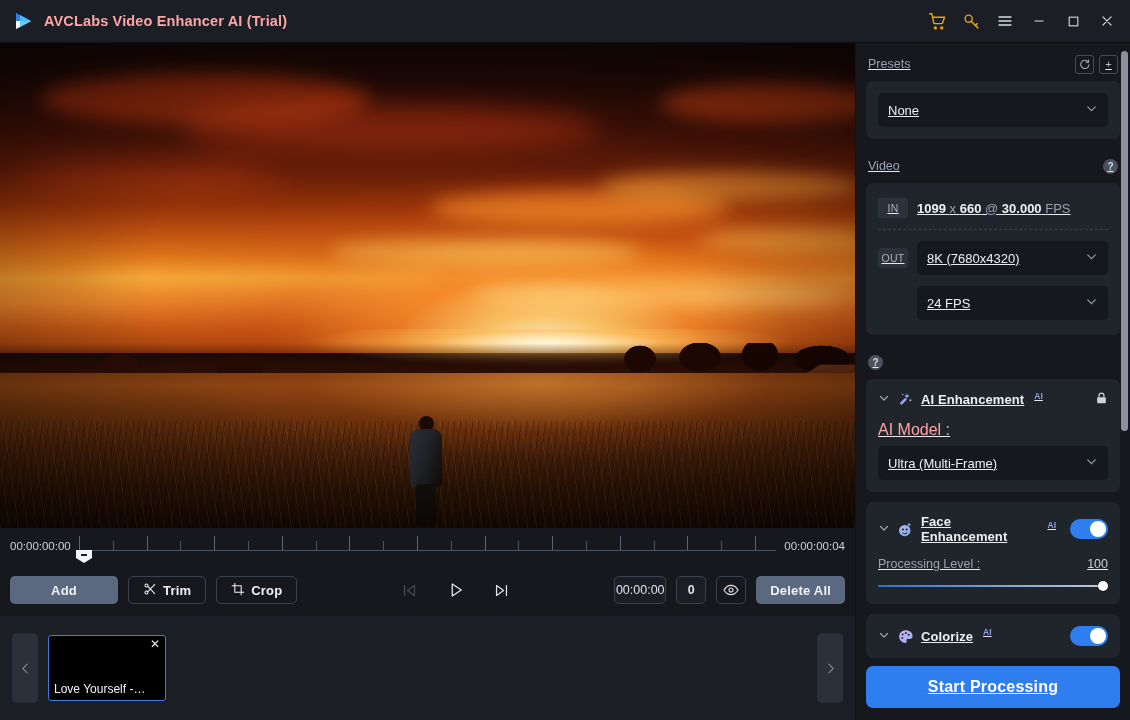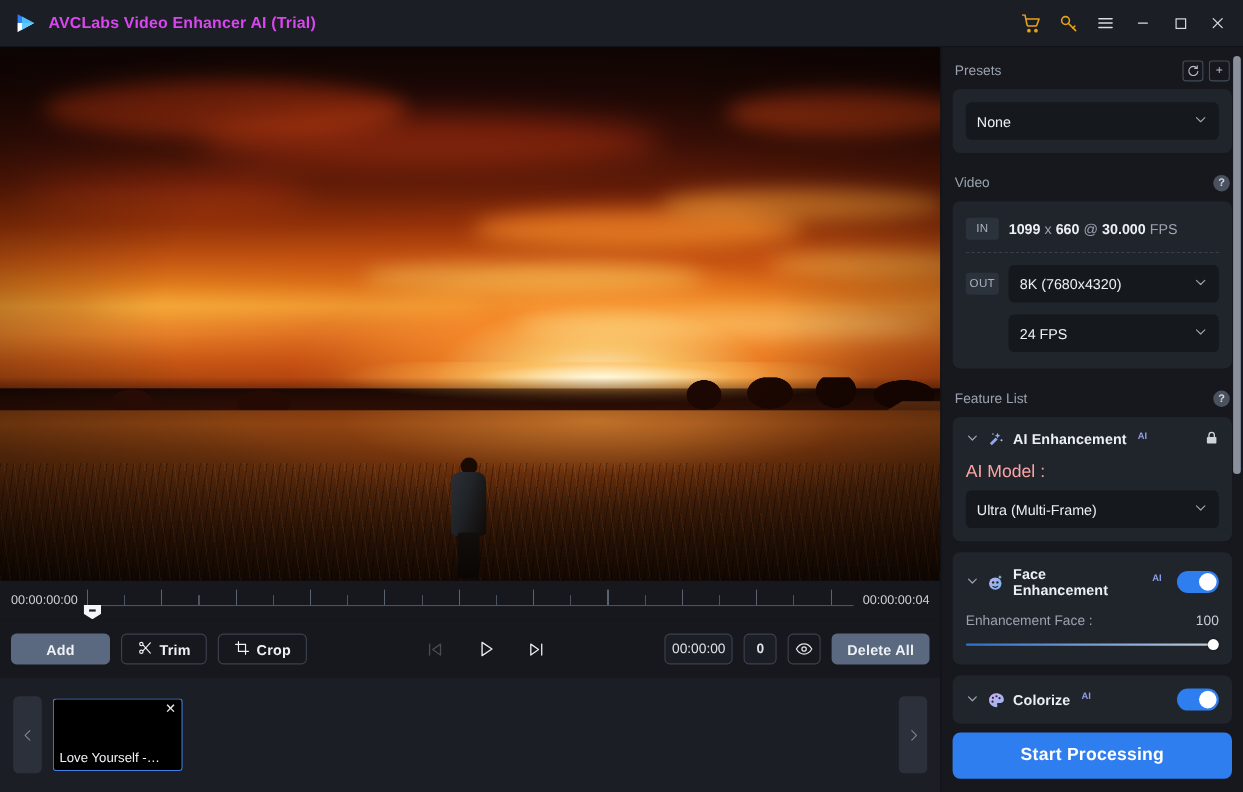--- a/index.html
+++ b/index.html
@@ -12,21 +12,21 @@
   }
   .app { position:relative; width:1130px; height:720px; display:flex; flex-direction:column; }
 
   
   .titlebar {
     height:43px; background:#1b1e24; display:flex; align-items:center;
     padding:0 6px 0 10px; flex:0 0 43px; position:relative;
     border-bottom:1px solid #0f1115;
   }
   .logo { width:26px; height:26px; position:relative; margin-right:8px; flex:0 0 26px; }
-  .app-title { font-size:14.5px; font-weight:bold; color:#d946ef; letter-spacing:.15px; }
+  .app-title { font-size:14.5px; font-weight:bold; color:#fca5a5; letter-spacing:.15px; }
   .tb-spacer { flex:1; }
   .tb-btn {
     width:34px; height:34px; display:flex; align-items:center; justify-content:center;
     border-radius:4px; cursor:pointer;
   }
   .tb-gold { color:#e8a317; }
   .tb-white { color:#d8dce3; }
 
   
   .mainrow { display:flex; flex:1; min-height:0; }
@@ -150,32 +150,32 @@
   
   .controls {
     height:52px; flex:0 0 52px; display:flex; align-items:center; padding:0 10px;
     gap:10px; background:#16181d;
   }
   .btn {
     height:28px; display:flex; align-items:center; justify-content:center; gap:6px;
     border-radius:5px; font-size:13px; font-weight:bold; cursor:pointer; padding:0 14px;
     color:#eef1f5; letter-spacing:.2px;
   }
-  .btn-filled { background:#5a6880; width:90px; padding:0; }
+  .btn-filled { background:#5a6880; width:108px; padding:0; }
   .btn-outline { background:transparent; border:1px solid #3b424f; }
   .ctl-spacer { flex:1; }
   .playgroup { display:flex; align-items:center; gap:22px; margin-right:auto; margin-left:auto; }
   .pbtn { width:24px; height:24px; display:flex; align-items:center; justify-content:center; cursor:pointer; }
   .pbtn.dim { opacity:.42; }
   .inputbox {
     height:28px; border:1px solid #3b424f; border-radius:5px; background:#1b1e24;
     display:flex; align-items:center; justify-content:center; font-size:12.5px;
     color:#dfe3ea; cursor:text;
   }
-  .inputbox.tcbox { width:62px; }
+  .inputbox.tcbox { width:52px; }
   .inputbox.numbox { width:30px; font-weight:bold; }
   .iconbox {
     width:30px; height:28px; border:1px solid #3b424f; border-radius:5px; background:transparent;
     display:flex; align-items:center; justify-content:center; cursor:pointer; color:#dfe3ea;
   }
   .btn-delete { background:#5a6880; padding:0 14px;text-align:center; }
 
   
   .strip {
     flex:1; min-height:0; background:#1b1e24; display:flex; align-items:center;
@@ -196,21 +196,21 @@
     line-height:1; width:12px; height:12px; display:flex; align-items:center; justify-content:center;
   }
   .thumb .tlabel {
     position:absolute; left:5px; bottom:4px; right:5px; font-size:12px; color:#f0f3f7;
     white-space:nowrap; overflow:hidden;
   }
 
   
   .right {
     width:275px; flex:0 0 275px; background:#16181d; position:relative;
-    display:flex; flex-direction:column; border-left:1px solid #101318;
+    display:flex; flex-direction:column; border-left:1px solid #101318;text-decoration:underline;
   }
   .rscroll { flex:1; overflow:hidden; padding:0 10px; position:relative; }
   .sect-head {
     display:flex; align-items:center; height:34px; padding:0 2px; margin-top:4px;
   }
   .sect-title { font-size:12.5px; color:#9aa2b0; flex:1; }
   .mini-btn {
     width:19px; height:19px; border:1px solid #444b58; border-radius:3px;
     display:flex; align-items:center; justify-content:center; font-size:11px;
     color:#b6bdc9; cursor:pointer; margin-left:5px;
@@ -511,21 +511,20 @@
               <span class="chev">
                 <svg width="13" height="13" viewBox="0 0 24 24" fill="none" stroke="#9aa2b0" stroke-width="2" stroke-linecap="round" stroke-linejoin="round">
                     <path d="M5 9l7 7 7-7"></path>
                   </svg>
               </span>
             </div>
           </div>
         </div>
 
         <div class="sect-head">
-          <div class="sect-title">Feature List</div>
           <div class="help">?</div>
         </div>
 
         <div class="card">
           <div class="feat-head">
             <span class="chev-down">
               <svg width="12" height="12" viewBox="0 0 24 24" fill="none" stroke="#9aa2b0" stroke-width="2.4" stroke-linecap="round" stroke-linejoin="round">
                   <path d="M5 9l7 7 7-7"></path>
                 </svg>
             </span>
@@ -587,21 +586,21 @@
               </svg>
             </span>
             <span class="feat-name">Face Enhancement</span>
             <span class="ai-badge">AI</span>
             <span class="feat-spacer"></span>
             <span class="toggle">
                 <span class="knob"></span>
               </span>
           </div>
           <div class="lvl-row">
-            <span class="lv">Enhancement Face :</span>
+            <span class="lv">Processing Level :</span>
             <span class="lnum">100</span>
           </div>
           <div class="slider">
             <div class="track"></div>
             <div class="knob"></div>
           </div>
         </div>
 
         <div class="card">
           <div class="feat-head">

